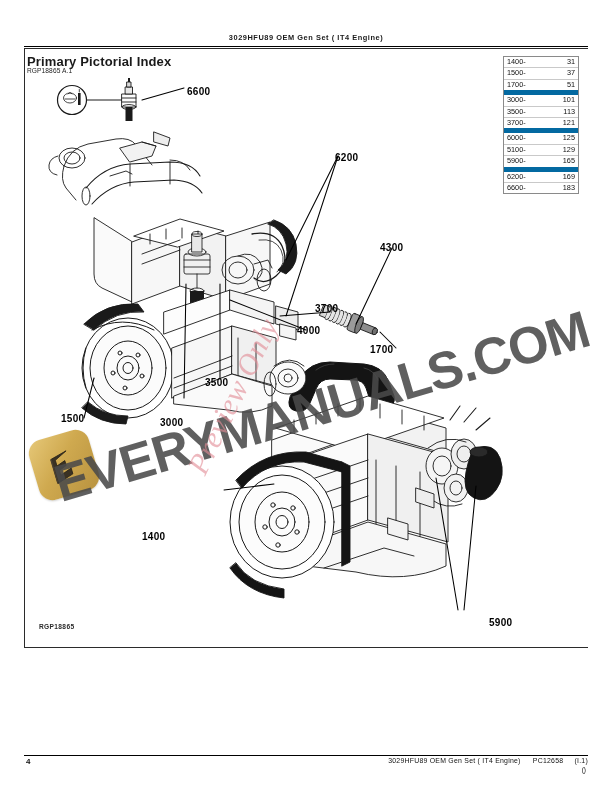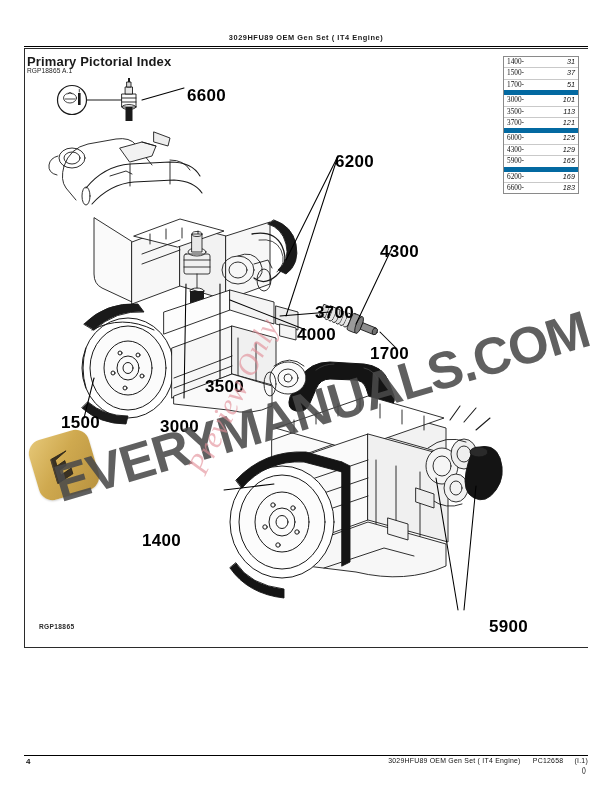--- a/index.html
+++ b/index.html
@@ -76,22 +76,22 @@
   }
   .index-table td {
     font-size: 7.3px;
     color: #111;
     padding: 0 3px;
     height: 10.4px;
     line-height: 10.4px;
     border-bottom: 0.6px solid #c9c9c9;
     font-family: "Liberation Sans", sans-serif;
   }
-  .index-table td.k { text-align: left; font-family: Liberation Serif, serif; }
-  .index-table td.v { text-align: right; font-style: italic; }
+  .index-table td.k { text-align: left; }
+  .index-table td.v { text-align: right; }
   .index-table tr.group-end td { border-bottom: 5px solid #0369a1; }
   .index-table tr:last-child td { border-bottom: none; }
 
   
   .content-frame {
     position: absolute;
     left: 24px;
     top: 48px;
     width: 564px;
     height: 600px;
@@ -118,21 +118,21 @@
     top: 48px;
     width: 564px;
     height: 600px;
     overflow: hidden;
   }
   .drawing svg { display: block; }
 
   
   .callout {
     position: absolute;
-    font-size: 17px;
+    font-size: 10px;
     font-weight: bold;
     color: #000;
     letter-spacing: 0.3px;
     white-space: nowrap;
   }
 
   
   .wm-layer {
     position: absolute;
     inset: 0;
@@ -254,21 +254,21 @@
           </tr>
           <tr class="group-end">
             <td class="k">3700-</td>
             <td class="v">121</td>
           </tr>
           <tr>
             <td class="k">6000-</td>
             <td class="v">125</td>
           </tr>
           <tr>
-            <td class="k">4300-</td>
+            <td class="k">5100-</td>
             <td class="v">129</td>
           </tr>
           <tr class="group-end">
             <td class="k">5900-</td>
             <td class="v">165</td>
           </tr>
           <tr>
             <td class="k">6200-</td>
             <td class="v">169</td>
           </tr>

